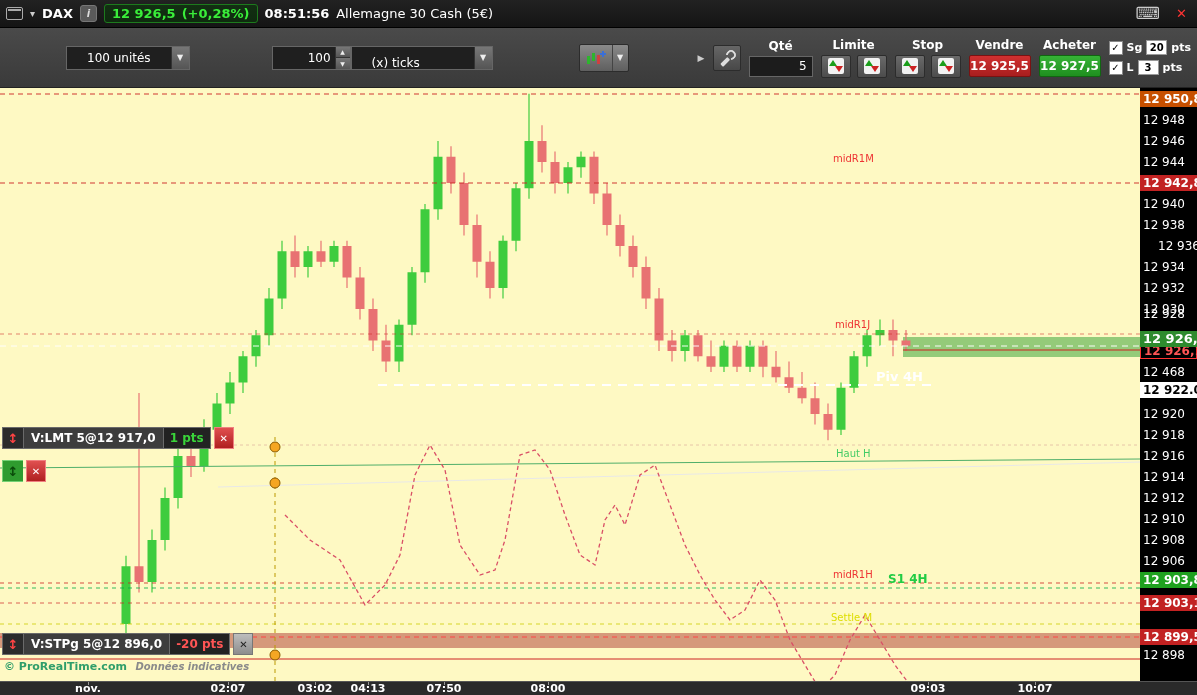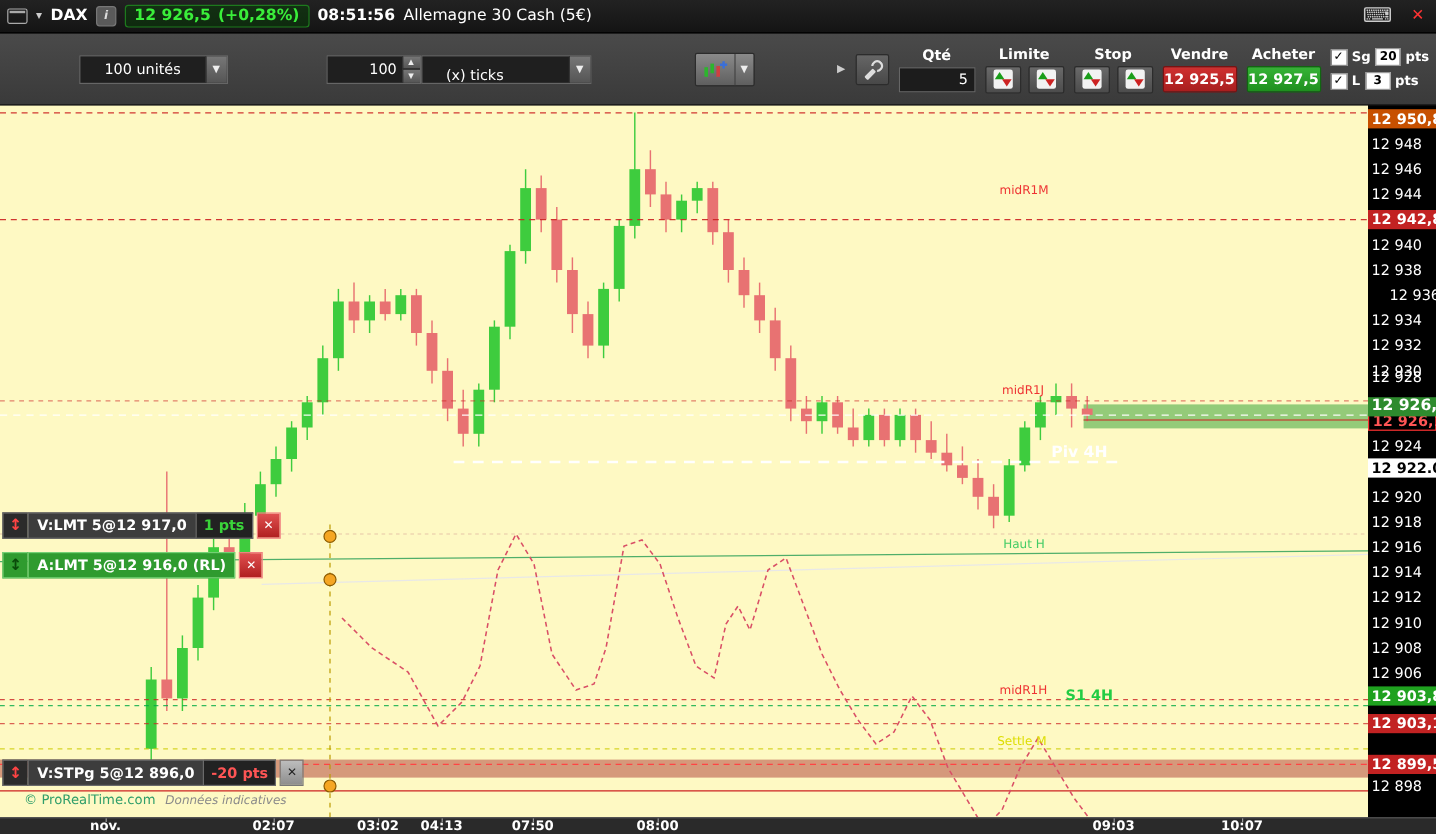--- a/index.html
+++ b/index.html
@@ -81,21 +81,21 @@
     border:1px solid #6a6a6a;border-right:none;font-size:13px;}
   .order .otext{display:flex;align-items:center;padding:8px 7px;background:#3d3d3d;border:1px solid #6a6a6a;white-space:nowrap;}
   .order .opts{display:flex;align-items:center;padding:0 6px;background:#222;border:1px solid #6a6a6a;border-left:none;white-space:nowrap;}
   .order .ox{width:18px;display:flex;align-items:center;justify-content:center;margin-left:3px;
     background:linear-gradient(#e05050,#b02020);border:1px solid #f08080;font-size:10px;cursor:pointer;}
   .order .oicon.red{color:#f44;}
   .order.green .oicon,.order.green .otext{background:#2f9b2f;border-color:#74d074;}
   .order.green .oicon{color:#titles;color:#0a4a0a;}
   .order.stp .ox{background:linear-gradient(#bdbdbd,#8d8d8d);border-color:#777;color:#222;}
   .opts.pos{color:#3ad43a;} .opts.neg{color:#ff5555;}
-  .watermark{position:absolute;left:20px;top:572px;font-size:10px;z-index:4;white-space:nowrap;}
+  .watermark{position:absolute;left:4px;top:572px;font-size:10px;z-index:4;white-space:nowrap;font-weight:bold;}
   .watermark .brand{color:#2f9e6a;font-size:11px;}
   .watermark .note{color:#8a8a8a;font-style:italic;margin-left:5px;}
   
   .axis{position:relative;width:57px;background:#000;cursor:ns-resize;}
   .axlabel{position:absolute;left:0;width:100%;height:16px;line-height:16px;font-size:12px;color:#fff;
     padding-left:3px;box-sizing:border-box;white-space:nowrap;}
   .axlabel.box-orange{background:#c75000;font-weight:bold;}
   .axlabel.box-red{background:#c22222;font-weight:bold;}
   .axlabel.current{background:#2e8b2e;font-weight:bold;font-size:13px;z-index:3;}
   .axlabel.box-red-outline{border:1px solid #ff3333;color:#ff5555;background:#000;font-weight:bold;line-height:13px;height:15px;z-index:2;}
@@ -382,21 +382,20 @@
 
     <div class="order" style="top:339px;">
       <span class="oicon red">↕</span>
       <span class="otext">V:LMT 5@12 917,0</span>
       <span class="opts pos">1 pts</span>
       <span class="ox">✕</span>
     </div>
 
     <div class="order green" style="top:372px;">
       <span class="oicon">↕</span>
-      <span class="otext">A:LMT 5@12 916,0 (RL)</span>
       <span class="ox">✕</span>
     </div>
 
     <div class="order stp" style="top:545px;">
       <span class="oicon red">↕</span>
       <span class="otext">V:STPg 5@12 896,0</span>
       <span class="opts neg">-20 pts</span>
       <span class="ox">✕</span>
     </div>
 
@@ -413,21 +412,21 @@
       <div class="axlabel box-red" style="top: 87px;">12 942,8</div>
       <div class="axlabel " style="top: 108px;">12 940</div>
       <div class="axlabel " style="top: 129px;">12 938</div>
       <div class="axlabel " style="top: 150px; margin-left: 15px;">12 936</div>
       <div class="axlabel " style="top: 171px;">12 934</div>
       <div class="axlabel " style="top: 192px;">12 932</div>
       <div class="axlabel " style="top: 213px;">12 930</div>
       <div class="axlabel " style="top: 218px;">12 928</div>
       <div class="axlabel current" style="top: 243px;">12 926,5</div>
       <div class="axlabel box-red-outline" style="top: 256px;">12 926,1</div>
-      <div class="axlabel " style="top: 276px;">12 924</div>
+      <div class="axlabel " style="top: 276px;">12 468</div>
       <div class="axlabel box-white" style="top: 294px;">12 922.0</div>
       <div class="axlabel " style="top: 318px;">12 920</div>
       <div class="axlabel " style="top: 339px;">12 918</div>
       <div class="axlabel " style="top: 360px;">12 916</div>
       <div class="axlabel " style="top: 381px;">12 914</div>
       <div class="axlabel " style="top: 402px;">12 912</div>
       <div class="axlabel " style="top: 423px;">12 910</div>
       <div class="axlabel " style="top: 444px;">12 908</div>
       <div class="axlabel " style="top: 465px;">12 906</div>
       <div class="axlabel box-green" style="top: 484px;">12 903,8</div>

